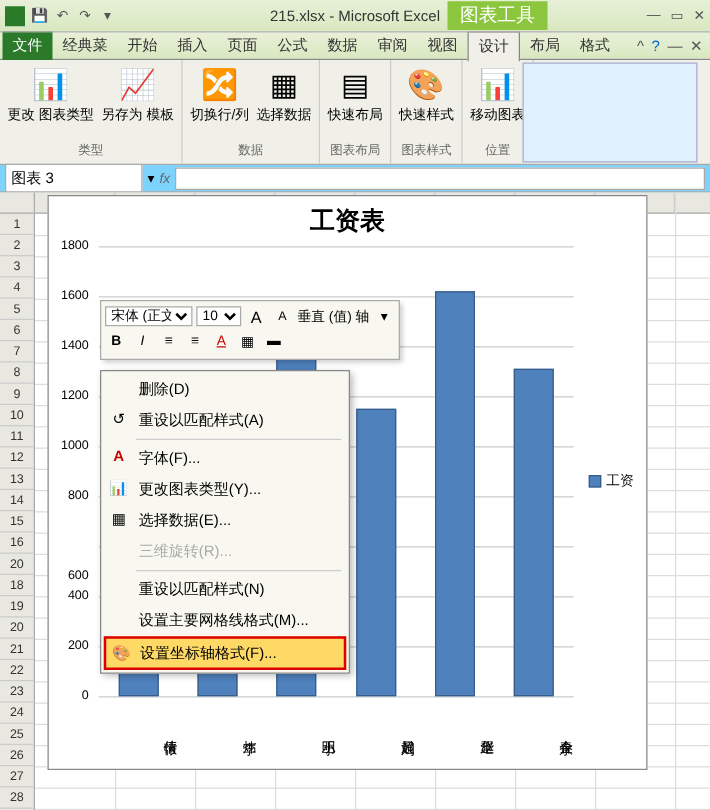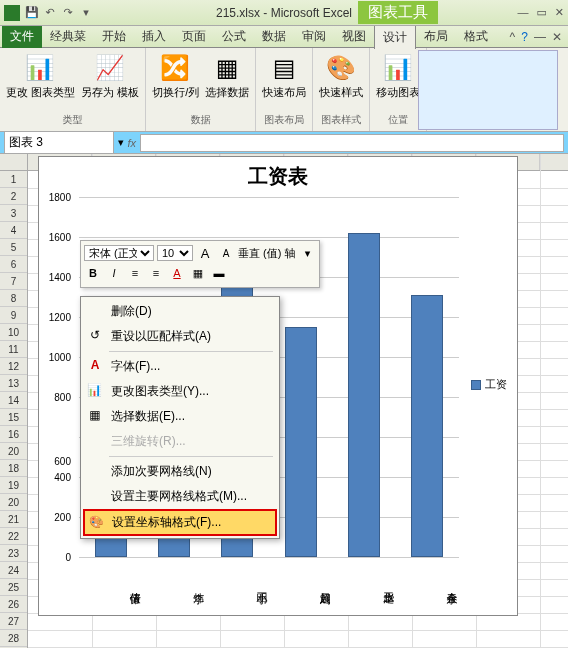--- a/index.html
+++ b/index.html
@@ -319,16 +319,16 @@
 
 <div class="context-menu">
   <div class="mi"><span class="micon"></span><span>删除(D)</span></div>
   <div class="mi"><span class="micon">↺</span><span>重设以匹配样式(A)</span></div>
   <div class="sep"></div>
   <div class="mi"><span class="micon" style="color:#c00;font-weight:bold;">A</span><span>字体(F)...</span></div>
   <div class="mi"><span class="micon">📊</span><span>更改图表类型(Y)...</span></div>
   <div class="mi"><span class="micon">▦</span><span>选择数据(E)...</span></div>
   <div class="mi disabled"><span class="micon"></span><span>三维旋转(R)...</span></div>
   <div class="sep"></div>
-  <div class="mi"><span class="micon"></span><span>添加次要网格线(N)</span></div>
+  <div class="mi"><span class="micon"></span><span>重设以匹配样式(N)</span></div>
   <div class="mi"><span class="micon"></span><span>设置主要网格线格式(M)...</span></div>
   <div class="mi hl"><span class="micon">🎨</span><span>设置坐标轴格式(F)...</span></div>
 </div>
 
 </body></html>

